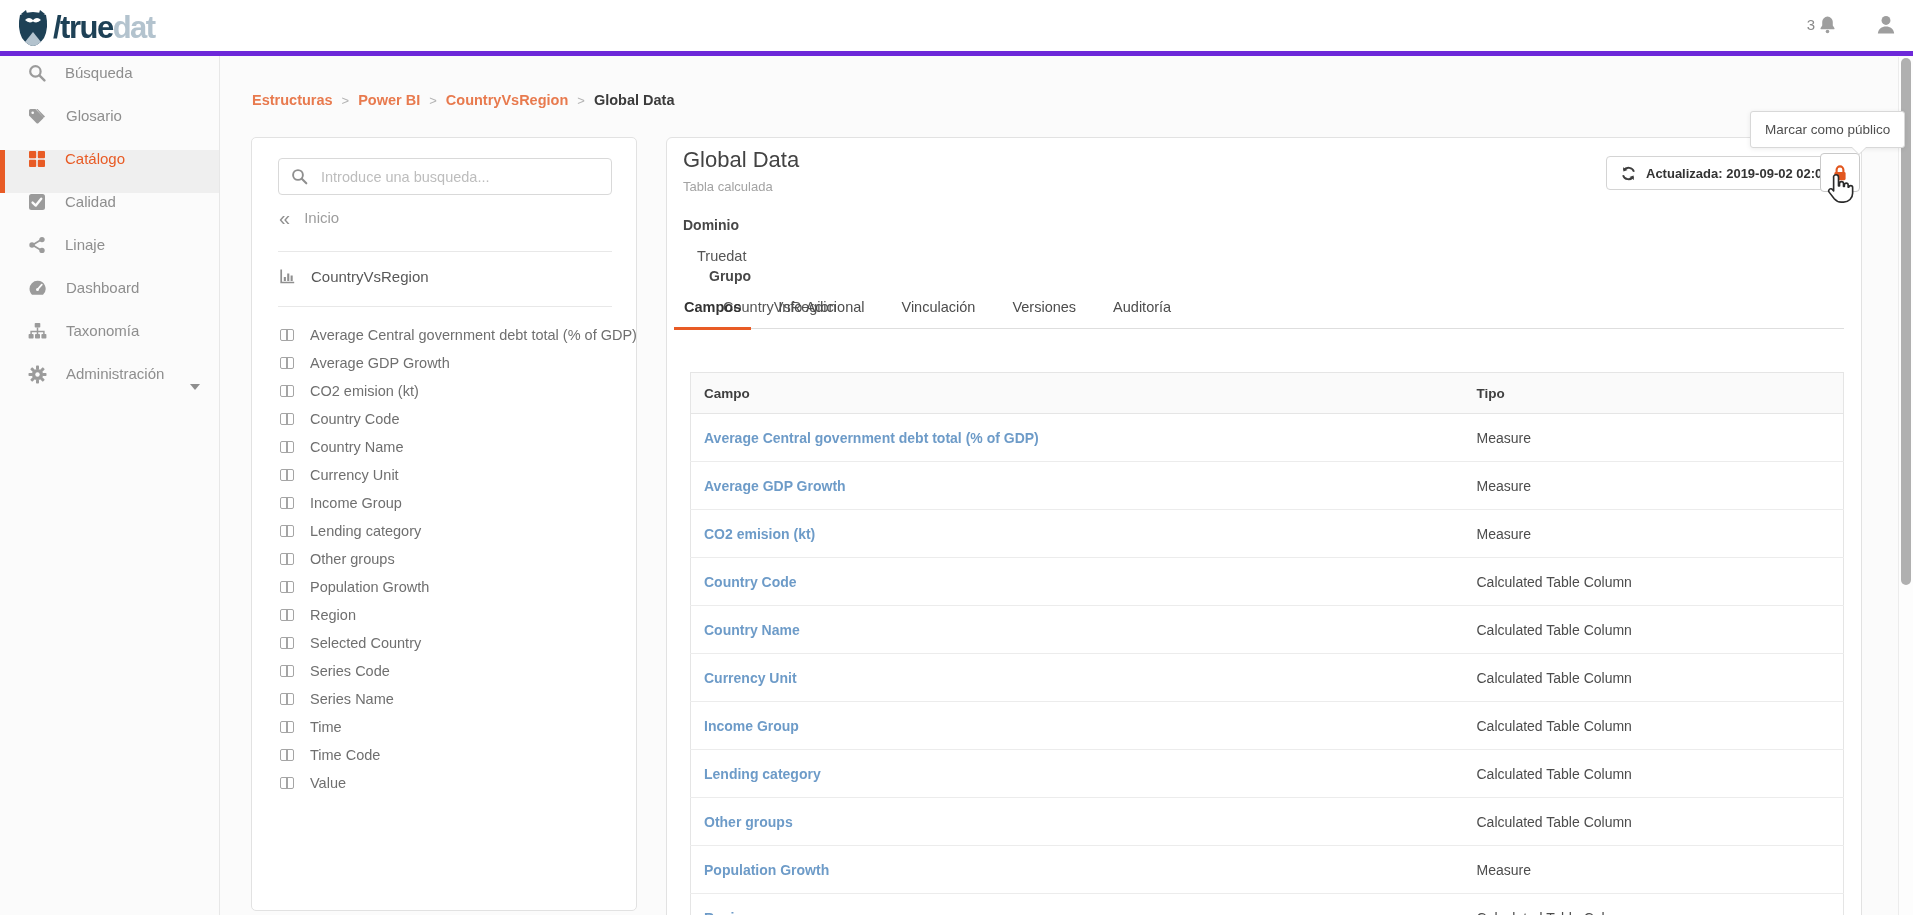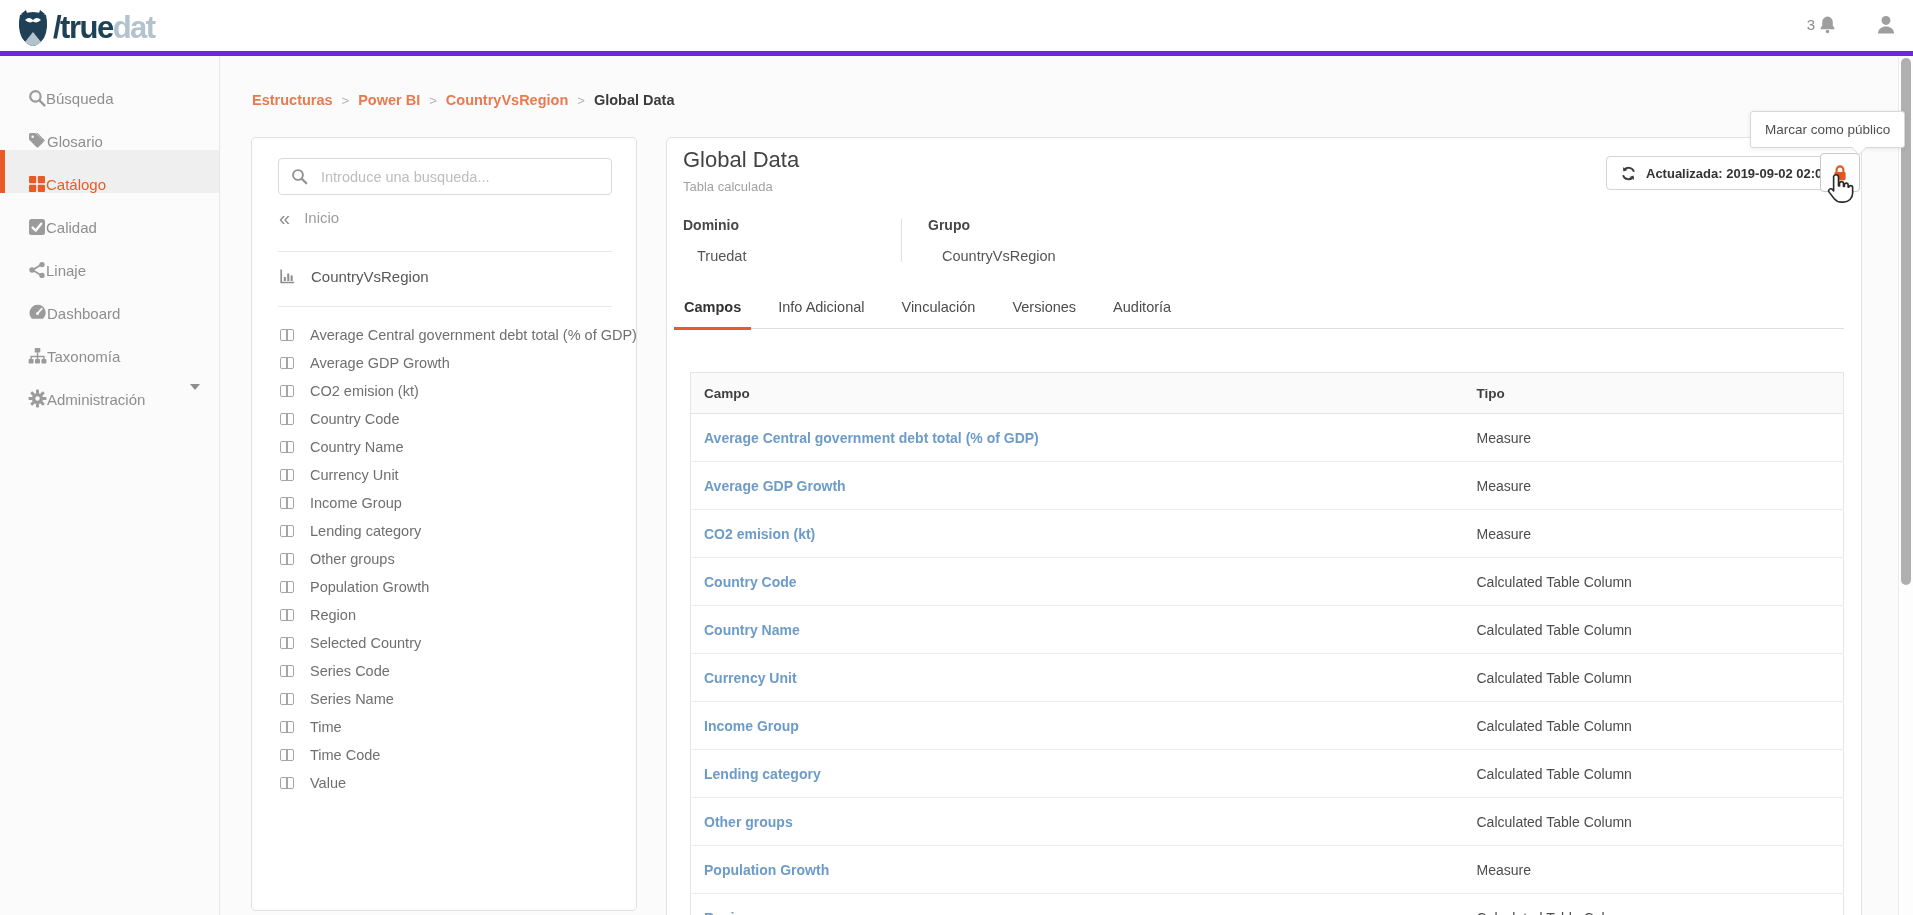--- a/index.html
+++ b/index.html
@@ -21,21 +21,21 @@
   
   .app-header{position:absolute;top:0;left:0;right:0;height:56px;background:#fff;border-bottom:5px solid #6d28d9;z-index:6;}
   .logo{position:absolute;left:13px;top:8px;display:flex;align-items:center;cursor:pointer;}
   .logo-text{font-size:31px;font-weight:bold;color:#1e4156;letter-spacing:-1.5px;line-height:38px;}
   .logo-text .lt{color:#b3c3ce;}
   .notif{position:absolute;right:76px;top:15px;display:flex;align-items:center;gap:3px;color:#8a8a8a;font-size:15px;cursor:pointer;}
   .user-btn{position:absolute;right:15px;top:13px;cursor:pointer;}
 
   
   .sidebar{position:absolute;top:56px;left:0;bottom:0;width:220px;background:#fbfbfb;border-right:1px solid #e7e7e7;padding-top:8px;}
-  .nav-item{height:43px;display:flex;align-items:flex-end;padding-left:28px;color:var(--gray);font-size:15px;cursor:pointer;position:relative;}
+  .nav-item{height:43px;display:flex;align-items:flex-start;padding-left:28px;gap:19px;color:var(--gray);font-size:15px;cursor:pointer;position:relative;}
   .nav-item svg{flex:none;}
   .nav-item.active{background:#efefef;color:var(--orange);}
   .nav-item.active::before{content:"";position:absolute;left:0;top:0;bottom:0;width:5px;background:var(--orange);}
   .nav-caret{position:absolute;right:19px;top:19px;width:0;height:0;border-left:5px solid transparent;border-right:5px solid transparent;border-top:6px solid #8e8e8e;}
 
   
   .breadcrumb{position:absolute;left:252px;top:92px;display:flex;align-items:center;gap:9px;font-size:14.5px;}
   .breadcrumb a{color:var(--bc-link);}
   .breadcrumb .sep{color:#b3b3b3;font-size:13px;}
   .breadcrumb .current{color:#3b3b3b;font-weight:bold;}
@@ -53,21 +53,21 @@
   .field-item{height:28px;display:flex;align-items:center;gap:16px;padding-left:28px;font-size:14.5px;color:#6f6f6f;cursor:pointer;white-space:nowrap;}
   .ficon{width:14px;height:12px;border:1.6px solid #a5a5a5;border-radius:2px;position:relative;flex:none;}
   .ficon::after{content:"";position:absolute;left:50%;top:0;bottom:0;width:1.6px;margin-left:-0.8px;background:#a5a5a5;}
 
   
   .card{position:absolute;left:666px;top:137px;width:1196px;height:900px;background:#fff;border:1px solid #e2e2e2;border-radius:6px;}
   .page-title{position:absolute;left:16px;top:9px;font-size:22px;color:#434343;}
   .page-subtitle{position:absolute;left:16px;top:41px;font-size:13px;color:#a3a3a3;}
   .updated-btn{position:absolute;left:939px;top:18px;height:34px;display:flex;align-items:center;gap:10px;padding:0 14px;background:#fff;border:1px solid #d4d4d4;border-radius:4px;font-size:13px;font-weight:bold;color:#333;cursor:pointer;font-family:inherit;}
   .lock-btn{position:absolute;left:1153px;top:15px;width:40px;height:39px;background:#fff;border:1px solid #c9c9c9;border-radius:4px;display:flex;align-items:center;justify-content:center;cursor:pointer;}
-  .meta{position:absolute;left:16px;top:79px;display:flex;}
+  .meta{position:absolute;left:16px;top:79px;display:flex;flex-direction:column;}
   .meta-col{width:218px;}
   .meta-col.second{padding-left:26px;width:auto;}
   .meta-divider{border-left:1px solid #e0e0e0;margin:2px 0;}
   .meta-label{font-size:14px;font-weight:bold;color:#474747;}
   .meta-value{font-size:14.5px;color:#555;margin:15px 0 0 14px;}
   .tabs{position:absolute;left:17px;right:17px;top:151px;display:flex;border-bottom:1px solid #dedede;}
   .tab{position:relative;margin-right:37px;padding:10px 0 13px;font-size:14.5px;color:#4c4c4c;cursor:pointer;}
   .tab.active{color:#333;font-weight:bold;}
   .tab.active::after{content:"";position:absolute;left:-10px;right:-10px;bottom:-2px;height:3px;background:var(--orange);}
   .fields-table{position:absolute;left:23px;top:234px;width:1154px;border-collapse:collapse;border:1px solid #e5e5e5;}

